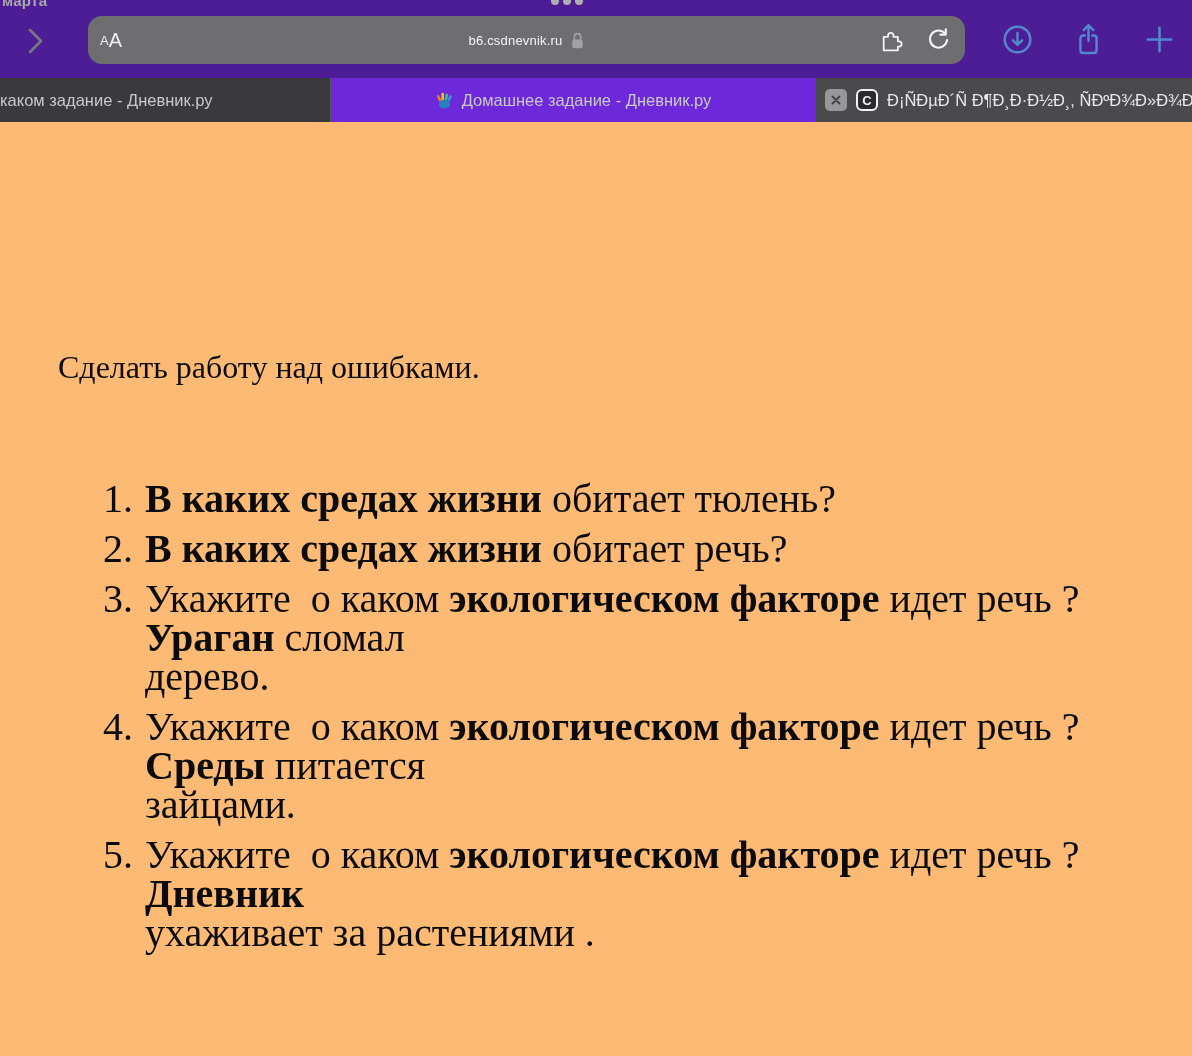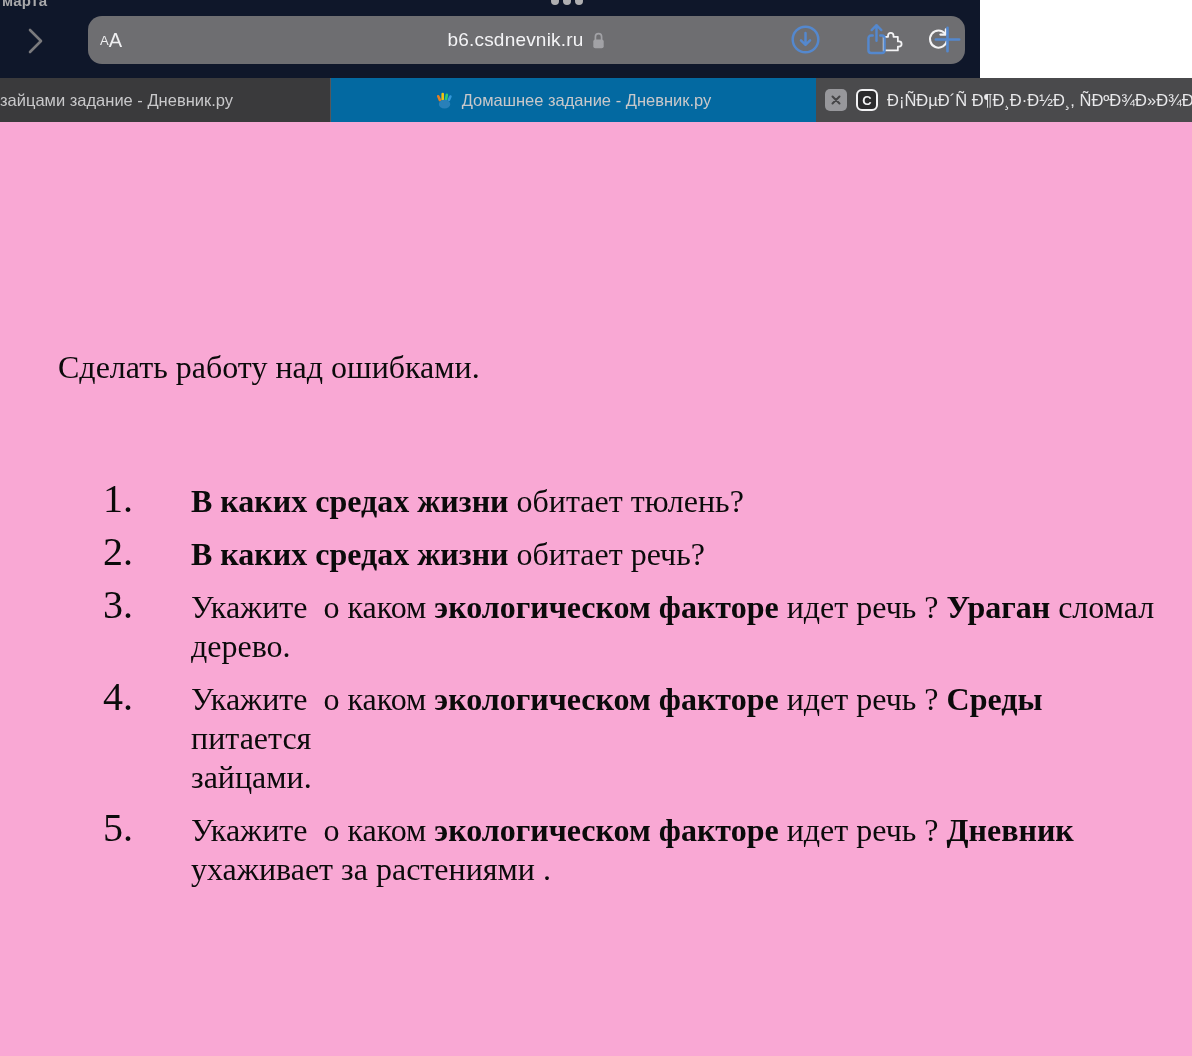--- a/index.html
+++ b/index.html
@@ -1,70 +1,70 @@
 <!DOCTYPE html>
 <html><head>
 <meta charset="utf-8">
 <style>
   * { margin:0; padding:0; box-sizing:border-box; }
   html,body { width:1192px; height:1056px; overflow:hidden; background:#fff;
               font-family:"Liberation Sans", sans-serif; }
 
   
-  .chrome { position:relative; width:980px; height:78px; background:#0f172a; }
+  .chrome { position:relative; width:1192px; height:78px; background:#4c1d95; }
 
   .status-remnant { position:absolute; left:2px; top:-8px; font-size:15px; font-weight:600;
                     color:#A9A9AB; letter-spacing:.3px; }
 
   .multitask-dots { position:absolute; left:551px; top:-3px; display:flex; gap:4px; }
   .multitask-dots span { width:8px; height:8px; border-radius:50%; background:#AFAFB1; display:block; }
 
   .fwd-btn { position:absolute; left:20px; top:25px; width:30px; height:32px; }
 
   .url-bar { position:absolute; left:88px; top:16px; width:877px; height:48px;
              background:#6E6E71; border-radius:14px; display:flex; align-items:center; }
   .aa-btn { position:absolute; left:12px; top:0; height:48px; display:flex; align-items:center;
             color:#EFEFF1; cursor:default; }
   .aa-small { font-size:13px; }
   .aa-big   { font-size:20px; }
   .url-center { position:absolute; left:0; right:0; top:0; height:48px;
                 display:flex; align-items:center; justify-content:center; gap:7px; }
-  .url-text { color:#F4F4F6; font-size:19px; letter-spacing:.2px; }
+  .url-text { color:#F4F4F6; font-size:13px; letter-spacing:.2px; }
   .bar-right { position:absolute; right:14px; top:0; height:48px; display:flex;
                align-items:center; gap:22px; }
 
   .toolbar-right { position:absolute; right:0; top:0; height:78px; display:flex;
                    align-items:center; gap:38px; padding-right:16px; }
 
   
   .tabbar { position:relative; width:1192px; height:44px; background:#3A3A3C; display:flex; }
   .tab { height:44px; display:flex; align-items:center; overflow:hidden; }
   .tab-1 { width:331px; background:#3A3A3C; border-right:1px solid #57575A; }
   .tab-1 .tab-title { padding-left:0; }
-  .tab-2 { width:485px; background:#0369a1; justify-content:center; gap:8px; }
+  .tab-2 { width:485px; background:#6d28d9; justify-content:center; gap:8px; }
   .tab-3 { flex:1; background:#4A4A4C; gap:9px; padding-left:9px; }
   .tab-title { font-size:16.5px; color:#C8C8CA; white-space:nowrap; }
   .tab-3 .tab-title { color:#E8E8EA; overflow:hidden; }
 
   .close-btn { width:22px; height:22px; border-radius:5px; background:#97979B;
                display:flex; align-items:center; justify-content:center; flex-shrink:0; }
   .c-favicon { width:22px; height:22px; border-radius:6px; background:#2B2B2D;
                border:2px solid #F2F2F4; color:#F2F2F4; font-size:13px; font-weight:700;
                display:flex; align-items:center; justify-content:center; flex-shrink:0; }
   .hand-favicon { width:18px; height:18px; flex-shrink:0; }
 
   
-  .page { position:relative; width:1192px; height:934px; background:#f9a8d4; }
+  .page { position:relative; width:1192px; height:934px; background:#fdba74; }
   .doc { position:absolute; left:58px; top:145px; width:1110px;
          font-family:"Liberation Serif", serif; color:#0b0b0b; }
   .heading { font-size:32px; line-height:40px; white-space:pre; }
   .hw-list { margin-top:12px; padding-left:45px; }
   .hw-item { display:flex; align-items:baseline; margin-bottom:11px; }
   .hw-num { width:42px; flex-shrink:0; font-size:40px; line-height:39px; }
-  .hw-text { font-size:32px; line-height:39px; white-space:pre-wrap; width:1020px;margin-left:46px; }
+  .hw-text { font-size:40px; line-height:39px; white-space:pre-wrap; width:1020px; }
   .b { font-weight:700; }
 
   svg { display:block; }
 </style>
 </head>
 <body>
 
 <div class="chrome">
 
   <div class="status-remnant">марта</div>
@@ -129,21 +129,21 @@
       <svg width="33" height="33" viewBox="0 0 24 24">
         <path d="M12 3.5 V20.5 M3.5 12 H20.5" fill="none" stroke="#5488CE" stroke-width="1.9" stroke-linecap="round"></path>
       </svg>
     </span>
   </div>
 </div>
 
 <div class="tabbar">
 
   <div class="tab tab-1">
-    <span class="tab-title">зайцами задание - Дневник.ру</span>
+    <span class="tab-title">каком задание - Дневник.ру</span>
   </div>
 
   <div class="tab tab-2">
     <span class="hand-favicon">
       <svg width="18" height="18" viewBox="0 0 16 16">
         <rect x="1.6" y="3.4" width="2.3" height="6" rx="1.15" fill="#E67E22" transform="rotate(-24 2.75 6.4)"></rect>
         <rect x="4.8" y="1.6" width="2.3" height="7" rx="1.15" fill="#F1C40F"></rect>
         <rect x="8.1" y="2.2" width="2.3" height="6.6" rx="1.15" fill="#2ECC71" transform="rotate(10 9.25 5.5)"></rect>
         <rect x="11" y="3.6" width="2.3" height="5.6" rx="1.15" fill="#3498DB" transform="rotate(24 12.1 6.4)"></rect>
         <ellipse cx="7.6" cy="11.6" rx="5.1" ry="3.9" fill="#2980B9"></ellipse>

